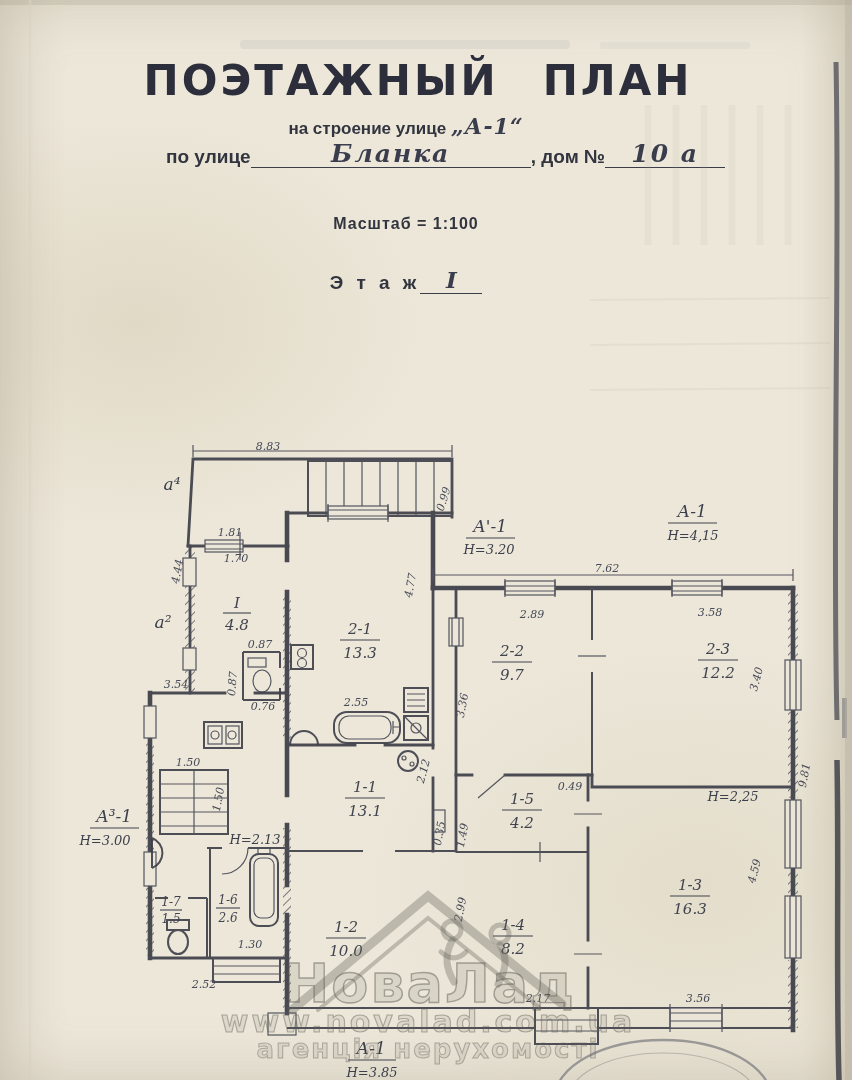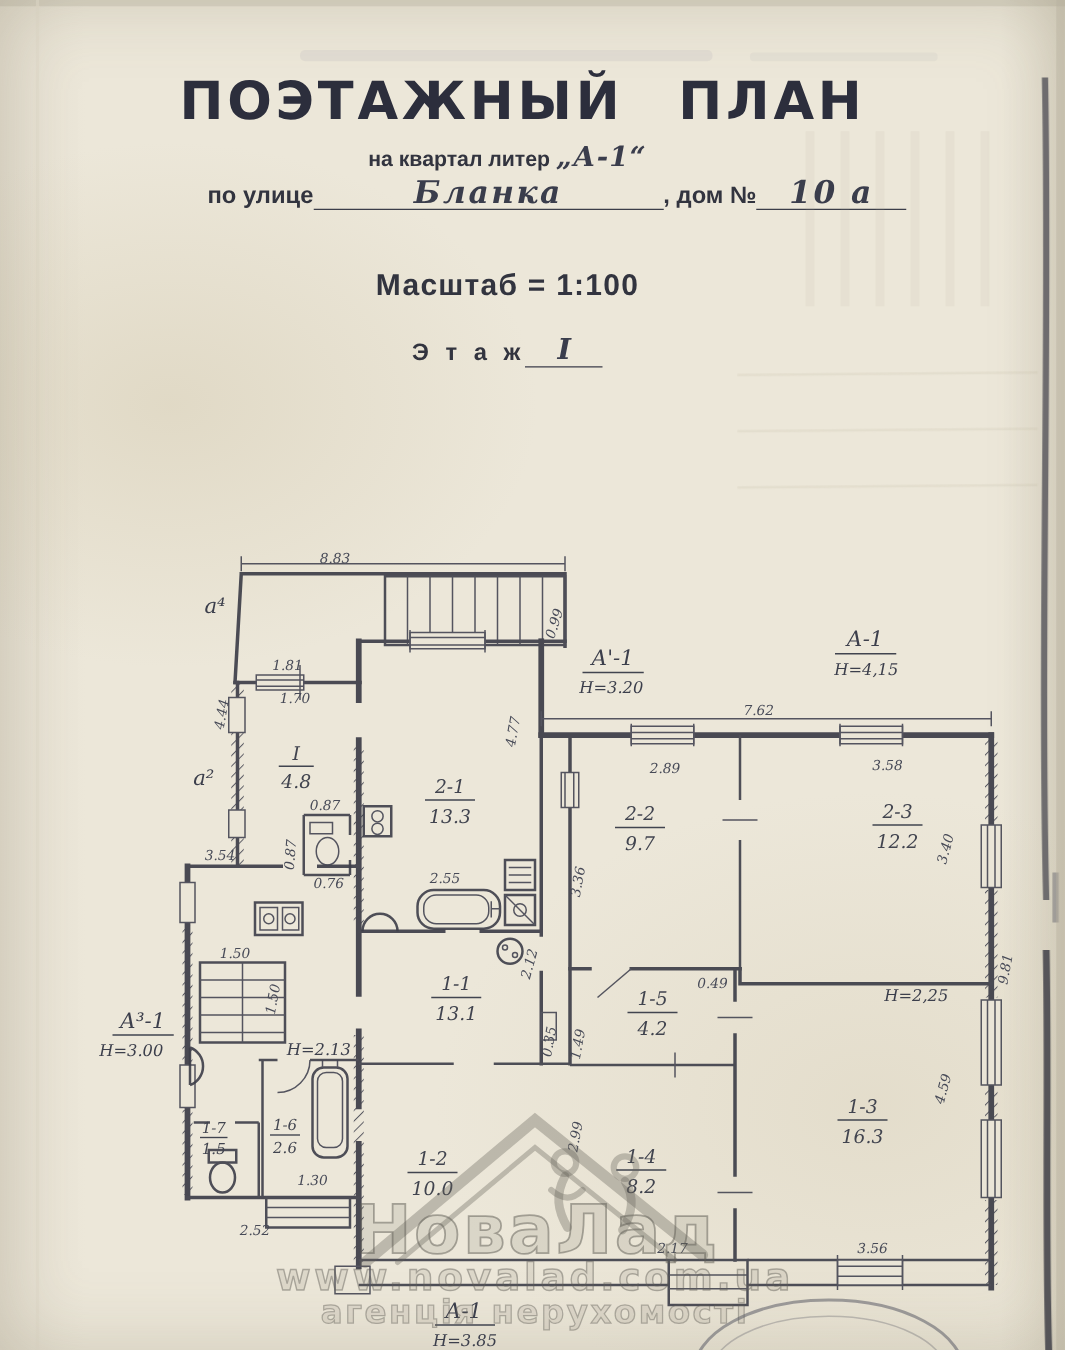--- a/index.html
+++ b/index.html
@@ -24,21 +24,21 @@
   .sub-row{top:113px;left:0;width:812px;text-align:center;font-size:17px;font-weight:bold;color:#32343f;}
   .hand{font-family:"DejaVu Serif","Liberation Serif",serif;font-style:italic;color:#3a3d4c;}
   .sub-row .hand{font-size:22px;letter-spacing:1px;}
   .form-row{left:166px;display:flex;align-items:flex-end;font-size:19px;font-weight:bold;color:#32343f;justify-content:center;}
   .form-row .uline{border-bottom:1.7px solid #3b3d49;text-align:center;line-height:1;}
   .form-row .hv{font-size:25px;letter-spacing:2px;padding:0 6px 1px 6px;}
   .street-row{top:141px;}
   .city-row{top:176px;}
   .w280{min-width:268px;}
   .w115{min-width:108px;font-style:italic;}
-  .scale-row{top:215px;left:0;width:812px;text-align:center;font-size:24px;font-weight:bold;letter-spacing:1px;color:#32343f;}
+  .scale-row{top:215px;left:0;width:812px;text-align:center;font-size:16px;font-weight:bold;letter-spacing:1px;color:#32343f;}
   .floor-row{top:242px;left:0;width:812px;display:flex;justify-content:center;align-items:flex-end;font-size:19px;font-weight:bold;letter-spacing:4px;color:#32343f;margin-top:24px;}
   .floor-row .uline{border-bottom:1.7px solid #3b3d49;min-width:62px;text-align:center;font-size:23px;letter-spacing:0;}
   
   svg{position:absolute;inset:0;}
   svg .w5{stroke:#383944;stroke-width:4.6;fill:none;stroke-linecap:square;}
   svg .w3{stroke:#3a3b46;stroke-width:2.8;fill:none;stroke-linecap:square;}
   svg .w2{stroke:#3d3e49;stroke-width:2;fill:none;}
   svg .w15{stroke:#444552;stroke-width:1.2;fill:none;}
   svg .paper{fill:#ebe6d8;}
   svg text{fill:#41444f;}
@@ -58,21 +58,21 @@
 </head>
 <body>
 
 <div id="page">
 
   <div class="abs title-row">
     <span>ПОЭТАЖНЫЙ</span><span class="gap"></span><span>ПЛАН</span>
   </div>
 
   <div class="abs sub-row">
-    <span>на квартал литер</span>
+    <span>на строение улице</span>
     <span class="hand">„А-1“</span>
   </div>
 
   <div class="abs form-row street-row">
     <span>по улице</span>
     <span class="uline w280 hand hv">Бланка</span>
     <span>, дом №</span>
     <span class="uline w115 hand hv">10 а</span>
   </div>
 

